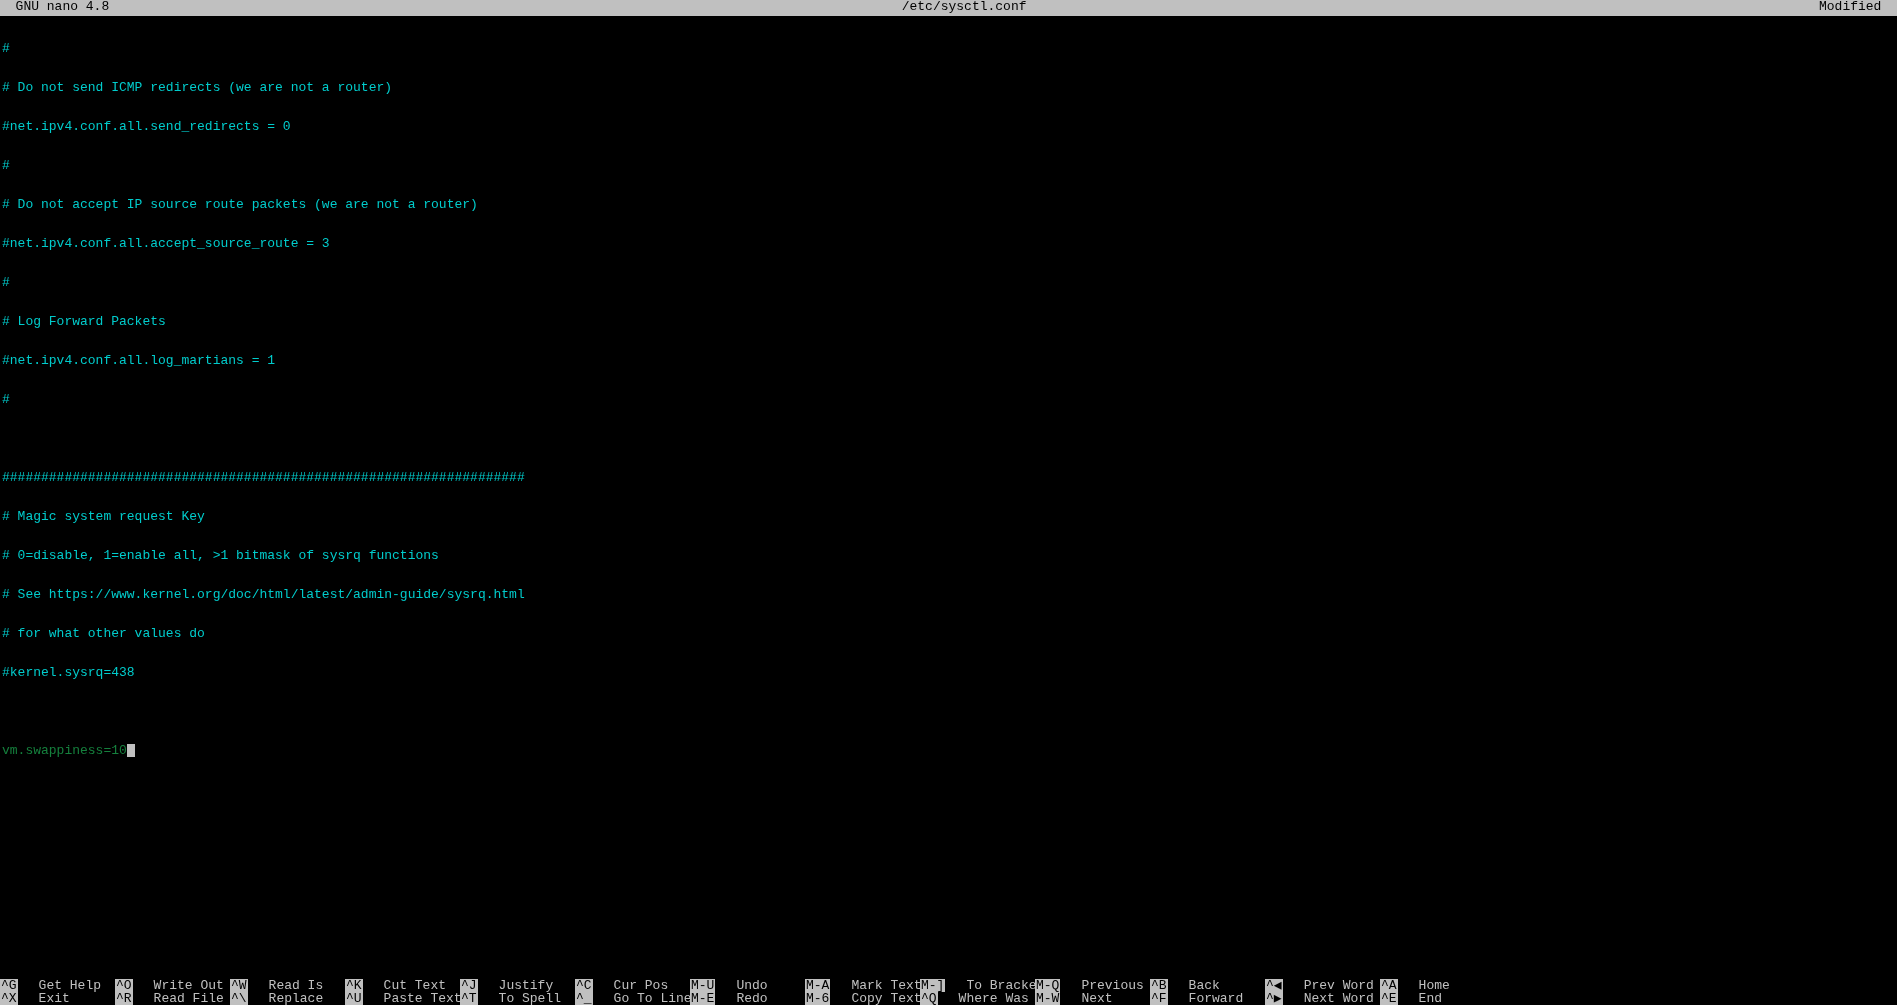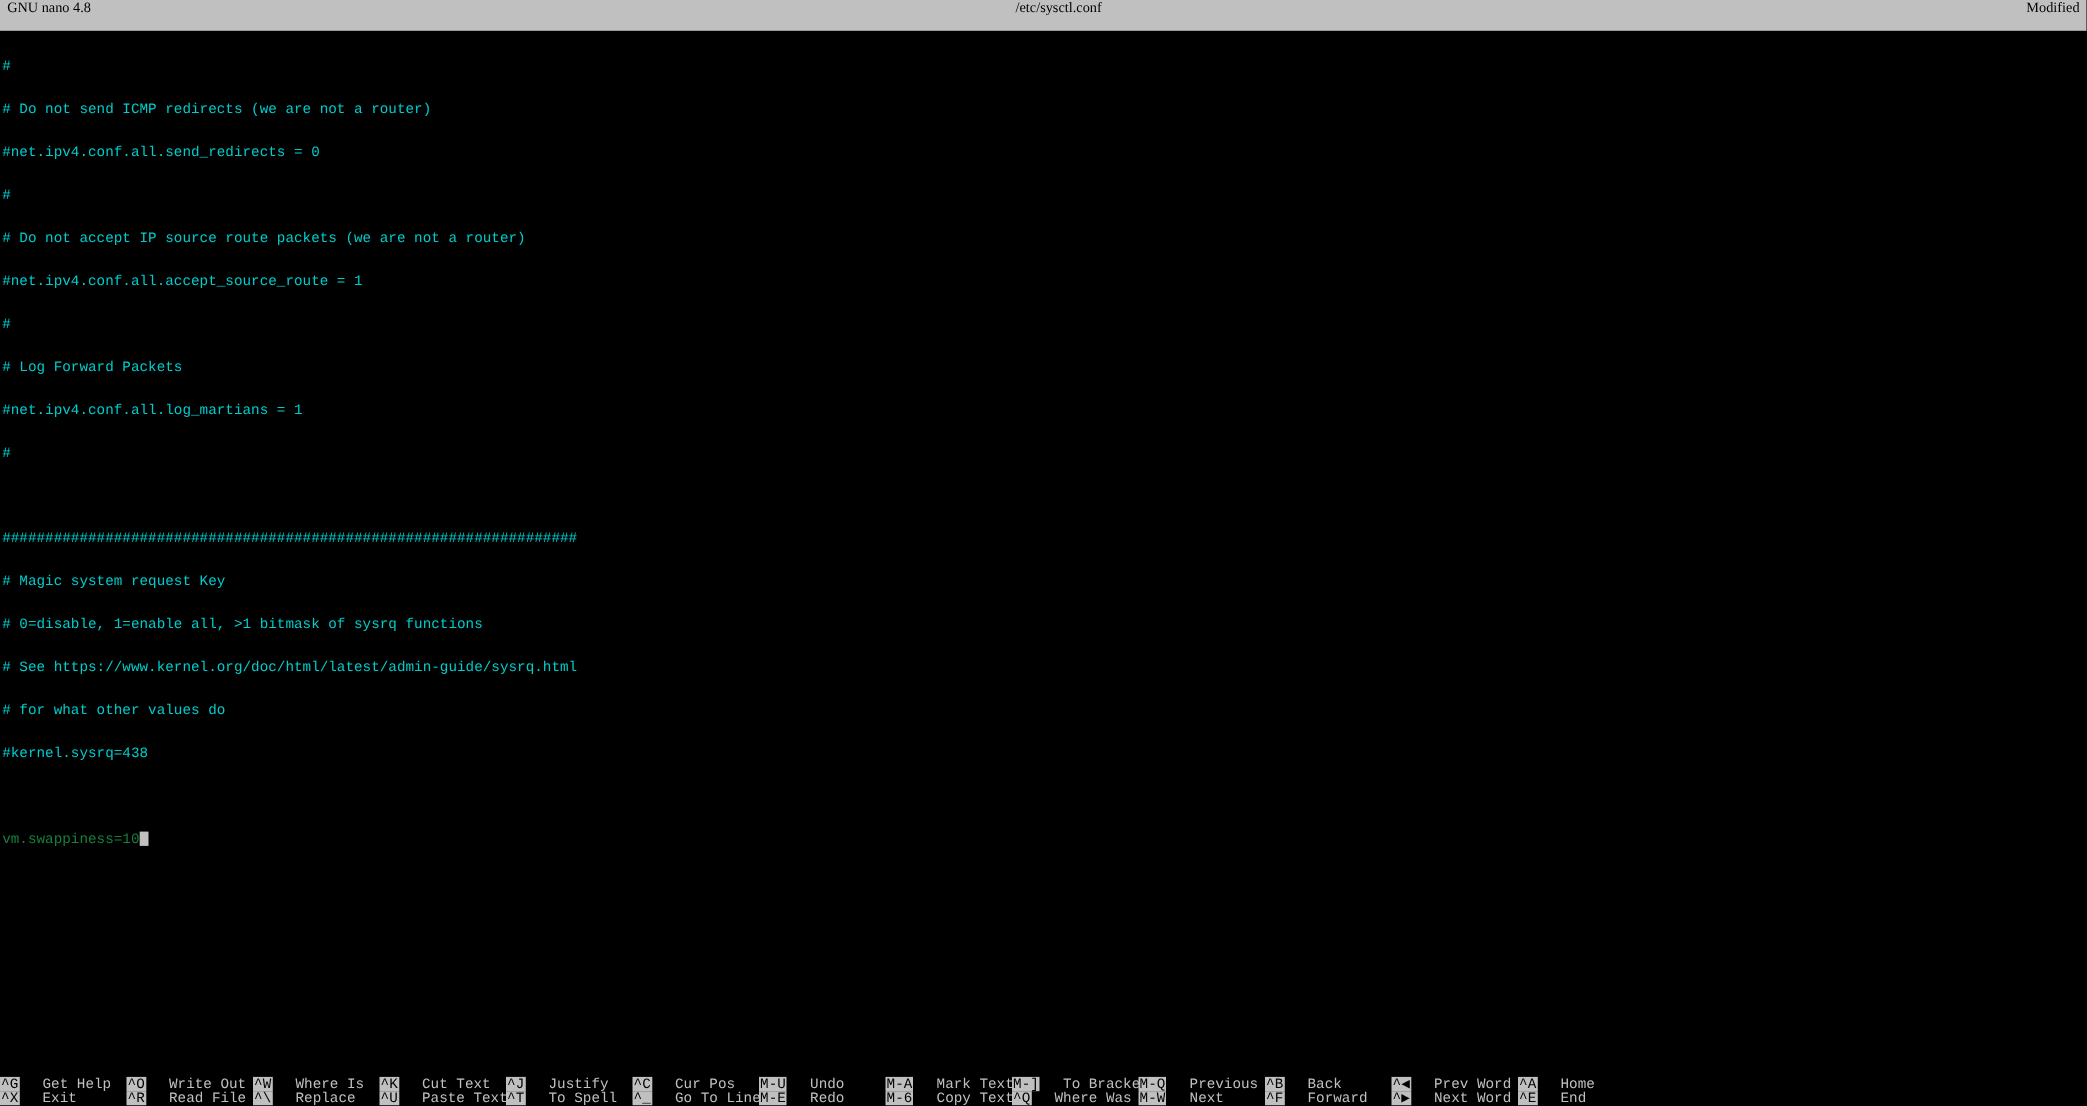--- a/index.html
+++ b/index.html
@@ -15,24 +15,23 @@
   color: #00cccc;
   width: 1897px;
   height: 1005px;
   overflow: hidden;
   display: flex;
   flex-direction: column;
 }
 .title-bar {
   background: #c0c0c0;
   color: #000000;
-  height: 28px;
+  height: 16px;
   display: flex;
   white-space: pre;
-  font-family: Liberation Serif, serif;
 }
 .title-left {
   flex: 0 0 auto;
 }
 .title-center {
   flex: 1;
   text-align: center;
 }
 .title-right {
   flex: 0 0 auto;
@@ -91,41 +90,41 @@
   <span class="title-center">/etc/sysctl.conf</span>
   <span class="title-right">Modified  </span>
 </div>
 
 <div class="editor-content">
   <div class="line">#</div>
   <div class="line"># Do not send ICMP redirects (we are not a router)</div>
   <div class="line">#net.ipv4.conf.all.send_redirects = 0</div>
   <div class="line">#</div>
   <div class="line"># Do not accept IP source route packets (we are not a router)</div>
-  <div class="line">#net.ipv4.conf.all.accept_source_route = 1</div>
+  <div class="line">#net.ipv4.conf.all.accept_source_route = 3</div>
   <div class="line">#</div>
   <div class="line"># Log Forward Packets</div>
   <div class="line">#net.ipv4.conf.all.log_martians = 1</div>
   <div class="line">#</div>
   <div class="line"></div>
   <div class="line">###################################################################</div>
   <div class="line"># Magic system request Key</div>
   <div class="line"># 0=disable, 1=enable all, &gt;1 bitmask of sysrq functions</div>
   <div class="line"># See https://www.kernel.org/doc/html/latest/admin-guide/sysrq.html</div>
   <div class="line"># for what other values do</div>
   <div class="line">#kernel.sysrq=438</div>
   <div class="line"></div>
   <div class="line-white"><span>vm.swappiness=10</span><span class="cursor"></span></div>
 </div>
 
 <div class="help-bar">
   <div class="help-row">
     <div class="help-item"><span class="help-key">^G</span><span class="help-label">Get Help</span></div>
     <div class="help-item"><span class="help-key">^O</span><span class="help-label">Write Out</span></div>
-    <div class="help-item"><span class="help-key">^W</span><span class="help-label">Where Is</span></div>
+    <div class="help-item"><span class="help-key">^W</span><span class="help-label">Read Is</span></div>
     <div class="help-item"><span class="help-key">^K</span><span class="help-label">Cut Text</span></div>
     <div class="help-item"><span class="help-key">^J</span><span class="help-label">Justify</span></div>
     <div class="help-item"><span class="help-key">^C</span><span class="help-label">Cur Pos</span></div>
     <div class="help-item"><span class="help-key">M-U</span><span class="help-label">Undo</span></div>
     <div class="help-item"><span class="help-key">M-A</span><span class="help-label">Mark Text</span></div>
     <div class="help-item"><span class="help-key">M-]</span><span class="help-label">To Bracket</span></div>
     <div class="help-item"><span class="help-key">M-Q</span><span class="help-label">Previous</span></div>
     <div class="help-item"><span class="help-key">^B</span><span class="help-label">Back</span></div>
     <div class="help-item"><span class="help-key">^◀</span><span class="help-label">Prev Word</span></div>
     <div class="help-item"><span class="help-key">^A</span><span class="help-label">Home</span></div>

